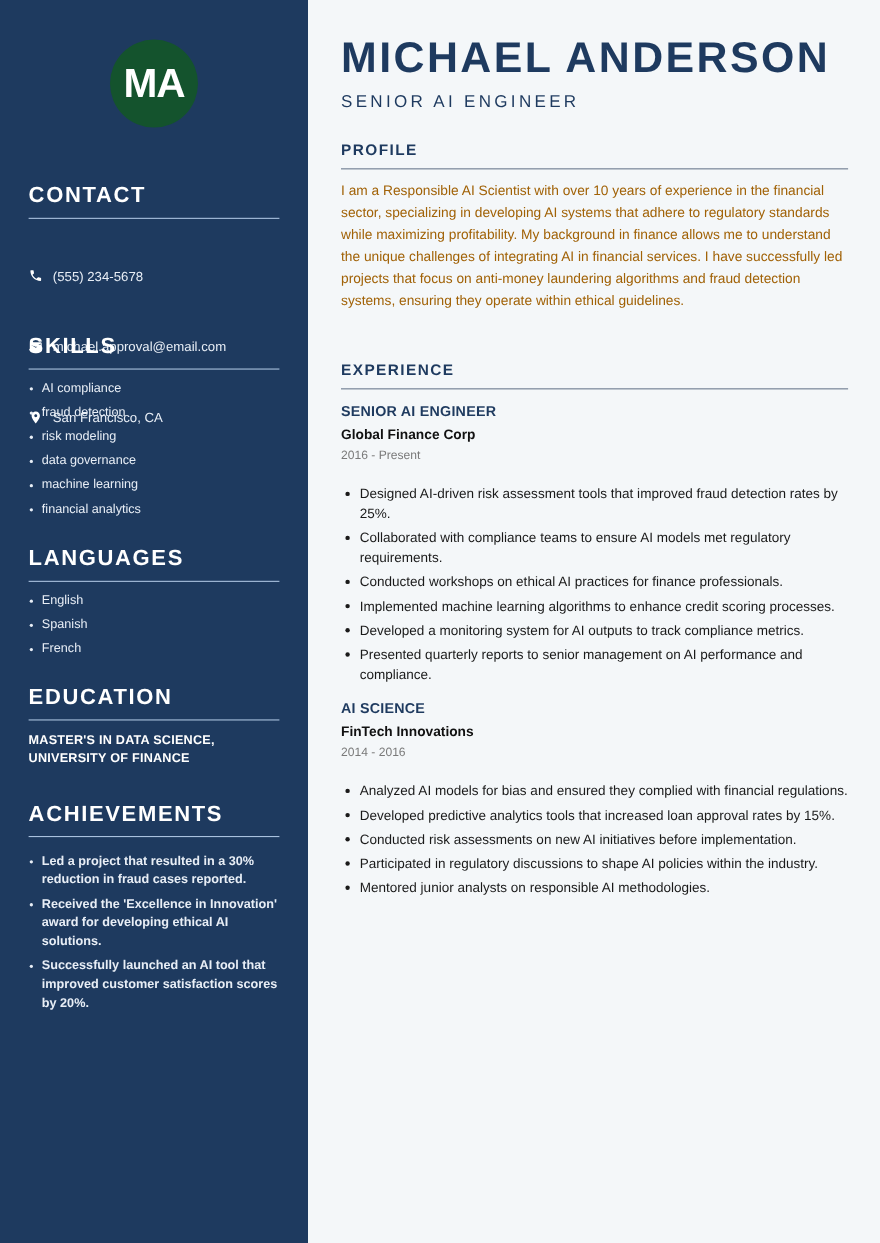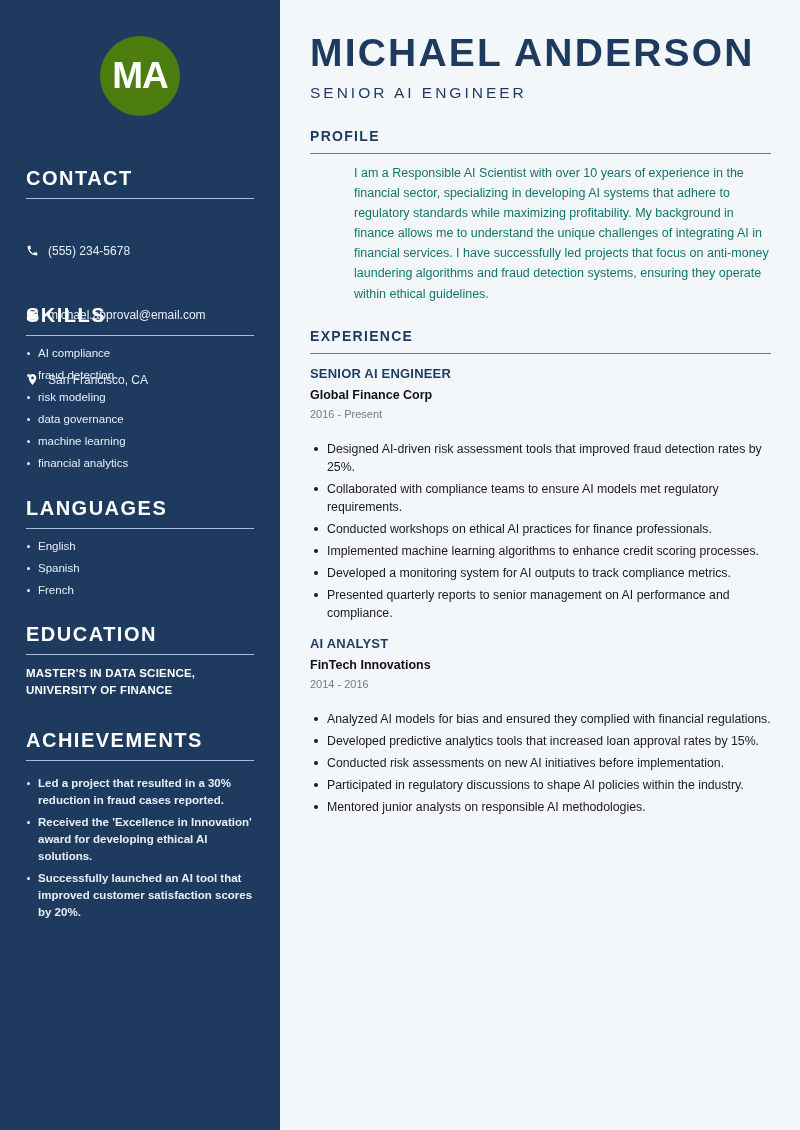--- a/index.html
+++ b/index.html
@@ -10,21 +10,21 @@
     position: relative;
   }
   .sidebar {
     position: absolute; left: 0; top: 0; width: 280px; height: 1130px;
     background: #1e3a5f; color: #ffffff;
     padding: 0 26px;
   }
   .avatar {
     position: absolute; left: 100px; top: 36px;
     width: 80px; height: 80px; border-radius: 50%;
-    background: #4d7c0f; color: #ffffff;
+    background: #14532d; color: #ffffff;
     display: flex; align-items: center; justify-content: center;
     font-weight: bold; font-size: 37px; letter-spacing: -1px;
   }
   .side-section { position: absolute; left: 26px; width: 228px; }
   .side-title {
     font-size: 20px; font-weight: bold; letter-spacing: 1.5px;
     color: #ffffff; padding-bottom: 8px;
     border-bottom: 1.5px solid #a9c1de;
   }
   .contact-list { list-style: none; margin-top: 10px; }
@@ -60,21 +60,21 @@
     font-size: 15.5px; letter-spacing: 3px; color: #1e3a5f;
     white-space: nowrap;
   }
   .main-section { position: absolute; left: 0; width: 461px; }
   .main-title {
     font-size: 14px; font-weight: bold; letter-spacing: 1.3px;
     color: #1e3a5f; padding-bottom: 9px;
     border-bottom: 1.5px solid #6b7a8f;
   }
   .profile-text {
-    margin-top: 9px; font-size: 12.5px; line-height: 20.1px; color: #0f766e; margin-left: 44px;
+    margin-top: 9px; font-size: 12.5px; line-height: 20.1px; color: #a16207;
   }
   .job { margin-top: 12px; }
   .job-role { font-size: 13px; font-weight: bold; color: #1e3a5f; letter-spacing: 0.2px; }
   .job-company { font-size: 12.5px; font-weight: bold; color: #111111; margin-top: 7px; }
   .job-dates { font-size: 11px; color: #7a7a7a; margin-top: 6px; }
   .job-list { list-style: none; margin-top: 20px; }
   .job-list li {
     position: relative; padding-left: 17px;
     font-size: 12.3px; line-height: 18px; color: #1a1a1a;
     margin-bottom: 4px;
@@ -175,21 +175,21 @@
         <li>Designed AI-driven risk assessment tools that improved fraud detection rates by 25%.</li>
         <li>Collaborated with compliance teams to ensure AI models met regulatory requirements.</li>
         <li>Conducted workshops on ethical AI practices for finance professionals.</li>
         <li>Implemented machine learning algorithms to enhance credit scoring processes.</li>
         <li>Developed a monitoring system for AI outputs to track compliance metrics.</li>
         <li>Presented quarterly reports to senior management on AI performance and compliance.</li>
       </ul>
     </div>
 
     <div class="job" style="margin-top:14px;">
-      <div class="job-role">AI ANALYST</div>
+      <div class="job-role">AI SCIENCE</div>
       <div class="job-company">FinTech Innovations</div>
       <div class="job-dates">2014 - 2016</div>
       <ul class="job-list">
         <li>Analyzed AI models for bias and ensured they complied with financial regulations.</li>
         <li>Developed predictive analytics tools that increased loan approval rates by 15%.</li>
         <li>Conducted risk assessments on new AI initiatives before implementation.</li>
         <li>Participated in regulatory discussions to shape AI policies within the industry.</li>
         <li>Mentored junior analysts on responsible AI methodologies.</li>
       </ul>
     </div>

